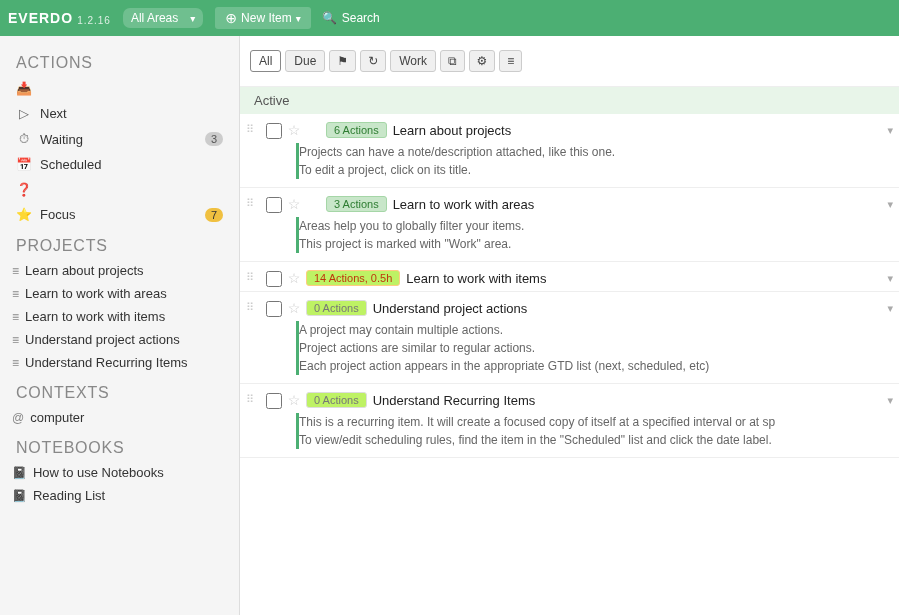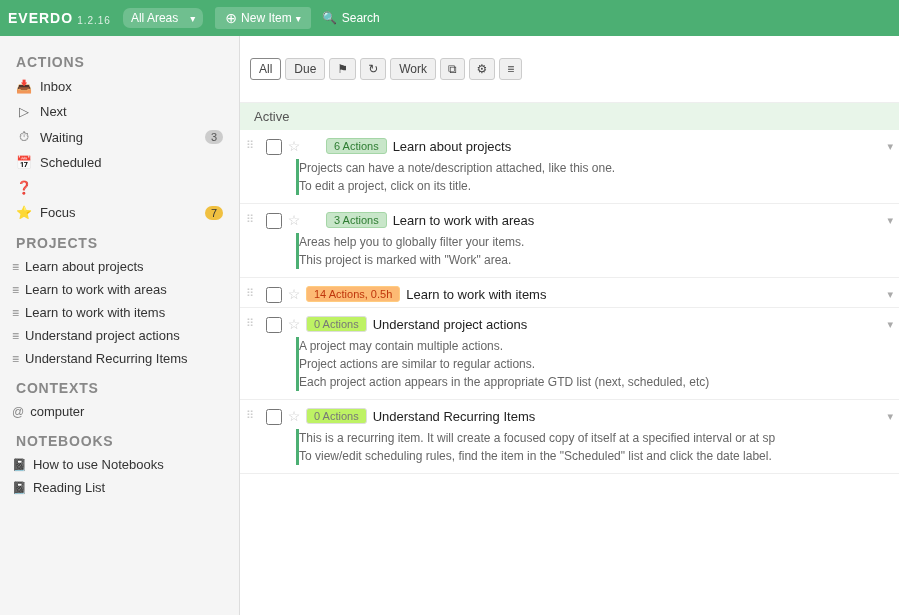--- a/index.html
+++ b/index.html
@@ -34,21 +34,21 @@
 
     
     #main { display: flex; flex: 1; overflow: hidden; }
 
     
     #sidebar {
       width: 240px; flex-shrink: 0; background: #f5f5f5; border-right: 1px solid #ddd;
       overflow-y: auto; padding: 8px 0;
     }
     .sidebar-section-title {
-      font-size: 14px; font-weight: 700; color: #888; letter-spacing: 0.8px;
+      font-size: 16px; font-weight: 400; color: #888; letter-spacing: 0.8px;
       padding: 10px 16px 4px; text-transform: uppercase;
     }
     .sidebar-item {
       display: flex; align-items: center; padding: 5px 16px; cursor: pointer; gap: 8px;
       color: #333; border-radius: 0;
     }
     .sidebar-item .icon { color: #666; font-size: 13px; width: 16px; text-align: center; }
     .sidebar-item .label { flex: 1; font-size: 13px; }
     .sidebar-item .badge {
       background: #ccc; border-radius: 10px; padding: 1px 6px;
@@ -60,21 +60,21 @@
     .sidebar-project .proj-label { font-size: 13px; }
     .sidebar-context, .sidebar-notebook {
       display: flex; align-items: center; padding: 4px 16px 4px 12px; cursor: pointer; gap: 6px; color: #333;
     }
 
     
     #content { flex: 1; overflow-y: auto; display: flex; flex-direction: column; }
 
     
     #filterbar {
-      display: flex; align-items: center; padding: 22px 10px; gap: 4px; border-bottom: 1px solid #eee;
+      display: flex; align-items: center; padding: 14px 10px; gap: 4px; border-bottom: 1px solid #eee;
       flex-shrink: 0; background: #fff;
     }
     .filter-btn {
       background: #f0f0f0; border: 1px solid #ccc; border-radius: 3px;
       padding: 3px 8px; cursor: pointer; font-size: 12px; color: #444;
     }
     .filter-btn.active { background: #fff; border-color: #888; font-weight: 500; }
     .filter-btn.icon-btn { padding: 3px 7px; }
 
     
@@ -91,21 +91,21 @@
       display: flex; align-items: flex-start; padding: 8px 6px 4px; gap: 4px;
     }
     .drag-handle { color: #ccc; font-size: 11px; padding-top: 1px; width: 16px; cursor: grab; }
     .proj-checkbox { margin-top: 1px; cursor: pointer; width: 16px; height: 16px; }
     .star-btn { color: #ccc; font-size: 14px; cursor: pointer; width: 16px; text-align: center; }
     .proj-actions-badge {
       border-radius: 3px; padding: 1px 7px; font-size: 11px; font-weight: 500; cursor: pointer;
       white-space: nowrap;
     }
     .badge-green { background: #c8e6c9; color: #2e7d32; border: 1px solid #a5d6a7; margin-left: 20px; }
-    .badge-orange { background: #fdba74; color: #bf360c; border: 1px solid #ffcc80; }
+    .badge-orange { background: #bef264; color: #bf360c; border: 1px solid #ffcc80; }
     .badge-gray { background: #bef264; color: #777; border: 1px solid #ddd; }
     .proj-title { font-size: 13px; font-weight: 500; color: #222; flex: 1; }
     .proj-chevron { color: #aaa; font-size: 11px; cursor: pointer; }
     .proj-description {
       margin-left: 56px; margin-bottom: 8px; color: #666; font-size: 12px; line-height: 1.5;
       border-left: 3px solid #4caf73; padding-left: 0;
     }
     .proj-title-row { display: flex; align-items: center; gap: 6px; flex: 1; }
   </style>
 </head>
@@ -131,21 +131,20 @@
   </button>
 </div>
 
 <div id="main">
 
   <div id="sidebar">
     <div class="sidebar-section-title">ACTIONS</div>
 
     <div class="sidebar-item">
       <span class="icon">📥</span>
-      <span class="label">Inbox</span>
     </div>
     <div class="sidebar-item">
       <span class="icon">▷</span>
       <span class="label">Next</span>
     </div>
     <div class="sidebar-item">
       <span class="icon">⏱</span>
       <span class="label">Waiting</span>
       <span class="badge">3</span>
     </div>

